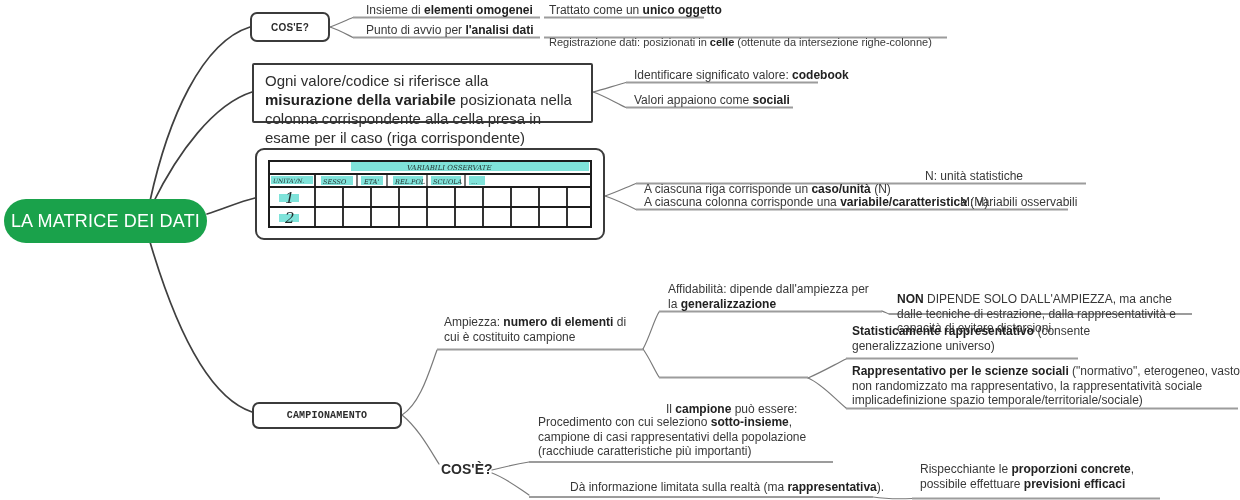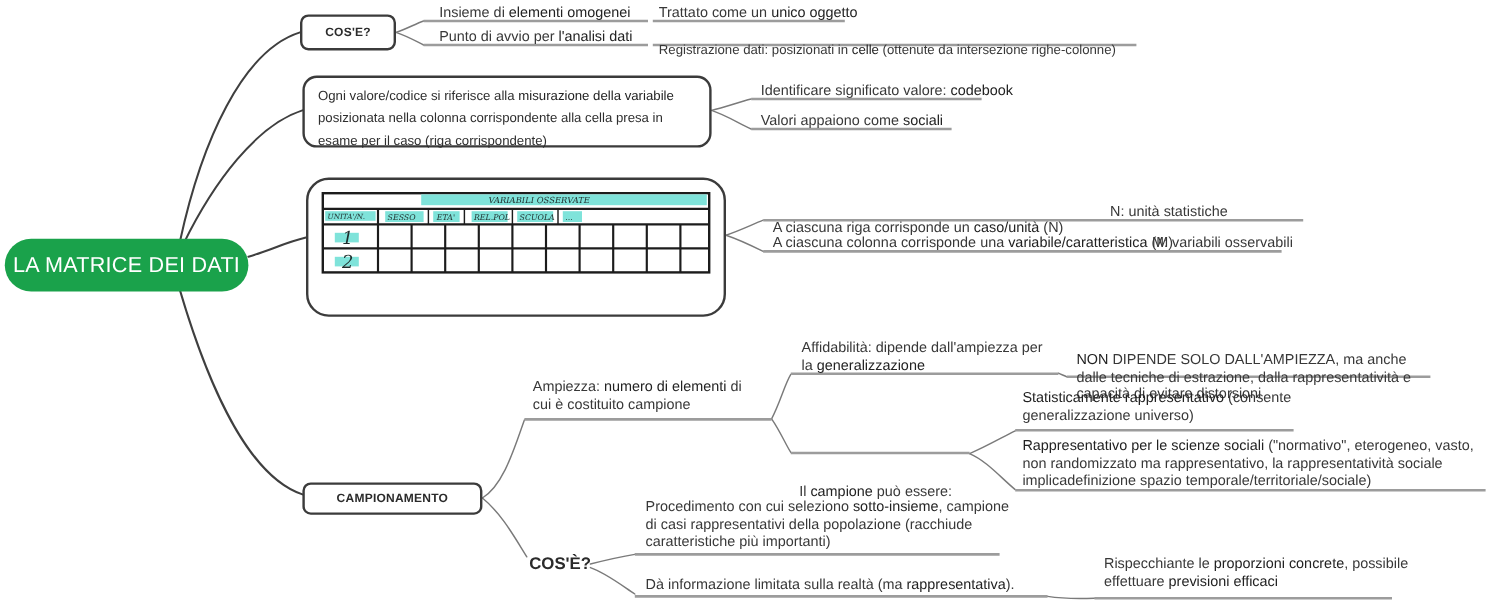--- a/index.html
+++ b/index.html
@@ -14,25 +14,25 @@
   .pill{
     position:absolute;left:4px;top:199px;width:203px;height:44px;border-radius:22px;
     background:var(--green,#1aa24b);color:#ffffff;font-size:18px;letter-spacing:.2px;
     display:flex;align-items:center;justify-content:center;white-space:nowrap;
   }
   .nodebox{
     position:absolute;background:#ffffff;border:2px solid #3b3b3b;border-radius:7px;
     box-sizing:border-box;display:flex;align-items:center;justify-content:center;
   }
   .nodebox.bold{font-weight:bold;font-size:10px;color:#2b2b2b;letter-spacing:.2px;}
-  .nodebox.textblock{font-size:11px;line-height:19px;color:#2e2e2e;
-    padding:6px 11px;display:block;border-radius:12px;}
+  .nodebox.textblock{font-size:15px;line-height:19px;color:#2e2e2e;
+    padding:6px 11px;display:block;border-radius:2px;}
   .leaf{position:absolute;font-size:12px;line-height:14.5px;color:#383838;white-space:nowrap;}
   .leaf.wrap{white-space:normal;}
-  .leaf b, .nodebox b{font-weight:normal;color:#222;}
+  .leaf b, .nodebox b{font-weight:bold;color:#222;}
   .leaf.boldlabel{font-weight:bold;font-size:14px;color:#2b2b2b;}
   
   .sketchwrap{display:block;padding:0;}
   .tframe{fill:none;stroke:#1c1c1c;stroke-width:2;}
   .tgrid{stroke:#1c1c1c;stroke-width:1.8;}
   .tgrid.thin{stroke-width:1.2;}
   .teal{fill:var(--teal,#7fe3da);}
   .hand{font-family:"DejaVu Serif", serif;font-style:italic;fill:#1f2d2c;}
   .hand.num{font-size:15px;}
 </style>
@@ -87,21 +87,21 @@
 <div class="nodebox bold" style="left:250px;top:12px;width:80px;height:30px;">COS'E?</div>
 <div class="leaf" style="left:366px;top:3px;"><span>Insieme di </span><b>elementi omogenei</b></div>
 <div class="leaf" style="left:549px;top:3px;"><span>Trattato come un </span><b>unico oggetto</b></div>
 <div class="leaf" style="left:366px;top:23px;"><span>Punto di avvio per </span><b>l'analisi dati</b></div>
 <div class="leaf" style="left:549px;top:23px;font-size:11px;margin-top:12px;"><span>Registrazione dati: posizionati in </span><b>celle</b><span> (ottenute da intersezione righe-colonne)</span></div>
 
 <div class="nodebox textblock" style="left:252px;top:63px;width:341px;height:60px;"><span>Ogni valore/codice si riferisce alla </span><b>misurazione della variabile</b><span> posizionata nella colonna corrispondente alla cella presa in esame per il caso (riga corrispondente)</span></div>
 <div class="leaf" style="left:634px;top:68px;"><span>Identificare significato valore: </span><b>codebook</b></div>
 <div class="leaf" style="left:634px;top:93px;"><span>Valori appaiono come </span><b>sociali</b></div>
 
-<div class="nodebox sketchwrap" style="left:255px;top:148px;width:350px;height:116px;border-radius:19px;">
+<div class="nodebox sketchwrap" style="left:255px;top:148px;width:350px;height:92px;border-radius:9px;">
   <svg width="346" height="88" viewBox="0 0 346 88">
     <rect class="tframe" x="12" y="11" width="322" height="66"></rect>
     <rect class="teal" x="94" y="12" width="238" height="9"></rect>
     <text class="hand" x="150" y="19.5" font-size="7">VARIABILI  OSSERVATE</text>
     <line class="tgrid" x1="12" y1="24" x2="334" y2="24"></line>
     <line class="tgrid" x1="12" y1="37" x2="334" y2="37"></line>
     <line class="tgrid" x1="12" y1="57" x2="334" y2="57"></line>
     <line class="tgrid" x1="58" y1="24" x2="58" y2="77"></line>
     <rect class="teal" x="14" y="26" width="42" height="8"></rect>
     <text class="hand" x="16" y="32.5" font-size="6">UNITA'/N.</text>
@@ -132,23 +132,23 @@
     <text class="hand num" x="28" y="53">1</text>
     <rect class="teal" x="22" y="64" width="20" height="8"></rect>
     <text class="hand num" x="28" y="73">2</text>
   </svg>
 </div>
 <div class="leaf" style="left:644px;top:182px;"><span>A ciascuna riga corrisponde un </span><b>caso/unità</b><span> (N)</span></div>
 <div class="leaf" style="left:925px;top:169px;"><span>N: unità statistiche</span></div>
 <div class="leaf" style="left:644px;top:195px;"><span>A ciascuna colonna corrisponde una </span><b>variabile/caratteristica</b><span> (M)</span></div>
 <div class="leaf" style="left:960px;top:195px;"><span>M: variabili osservabili</span></div>
 
-<div class="nodebox bold" style="left:252px;top:402px;width:150px;height:27px;">CAMPIONAMENTO</div>
+<div class="nodebox bold" style="left:252px;top:402px;width:150px;height:27px;font-family:Liberation Mono, monospace;">CAMPIONAMENTO</div>
 <div class="leaf wrap" style="left:444px;top:315px;width:190px;"><span>Ampiezza: </span><b>numero di elementi</b><span> di cui è costituito campione</span></div>
 <div class="leaf wrap" style="left:668px;top:282px;width:205px;"><span>Affidabilità: dipende dall'ampiezza per la </span><b>generalizzazione</b></div>
 <div class="leaf wrap" style="left:897px;top:266px;width:300px;margin-top:26px;"><b>NON</b><span> DIPENDE SOLO DALL'AMPIEZZA, ma anche dalle tecniche di estrazione, dalla rappresentatività e capacità  di evitare distorsioni</span></div>
 <div class="leaf" style="left:666px;top:362px;margin-top:40px;"><span>Il </span><b>campione</b><span> può essere:</span></div>
 <div class="leaf wrap" style="left:852px;top:324px;width:240px;"><b>Statisticamente rappresentativo</b><span> (consente generalizzazione universo)</span></div>
 <div class="leaf wrap" style="left:852px;top:364px;width:395px;"><b>Rappresentativo per le scienze sociali</b><span> ("normativo", eterogeneo, vasto, non randomizzato ma rappresentativo, la rappresentatività sociale implicadefinizione spazio temporale/territoriale/sociale)</span></div>
 <div class="leaf boldlabel" style="left:441px;top:462px;">COS'È?</div>
 <div class="leaf wrap" style="left:538px;top:415px;width:305px;"><span>Procedimento con cui seleziono </span><b>sotto-insieme</b><span>, campione di casi rappresentativi della popolazione (racchiude caratteristiche più importanti)</span></div>
-<div class="leaf" style="left:538px;top:480px;"><span>Dà informazione limitata sulla realtà (ma </span><b>rappresentativa</b><span>).</span></div>
+<div class="leaf" style="left:570px;top:480px;"><span>Dà informazione limitata sulla realtà (ma </span><b>rappresentativa</b><span>).</span></div>
 <div class="leaf wrap" style="left:920px;top:462px;width:255px;"><span>Rispecchiante le </span><b>proporzioni concrete</b><span>, possibile effettuare </span><b>previsioni efficaci</b></div>
 
 </body></html>

